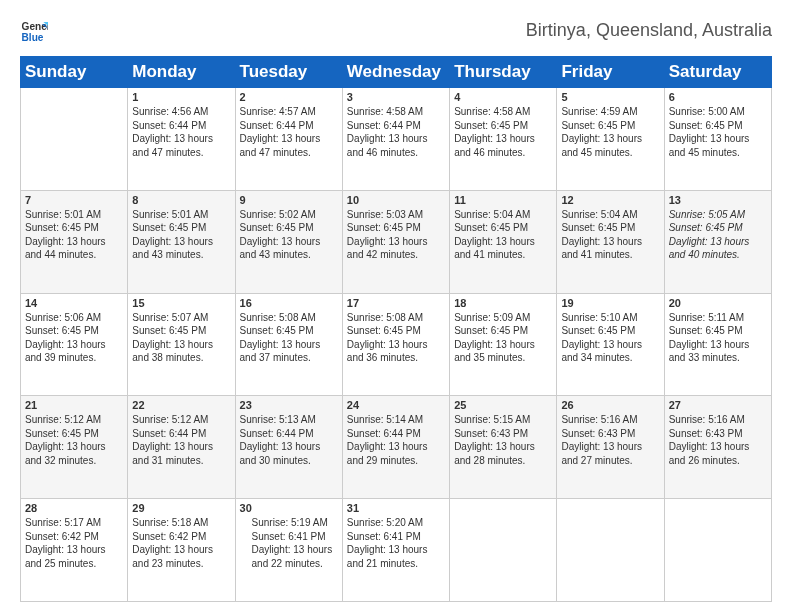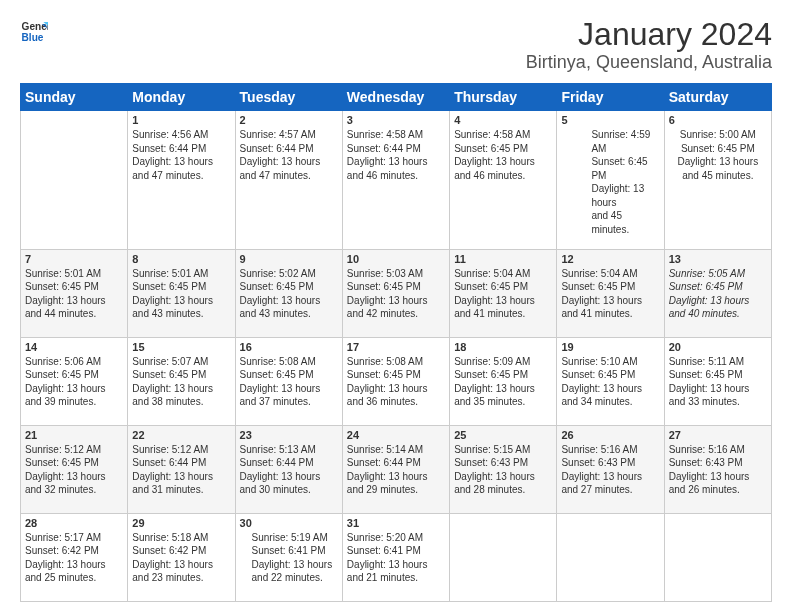--- a/index.html
+++ b/index.html
@@ -49,21 +49,21 @@
     .calendar {
       flex: 1;
       border: 1px solid #ccc;
       border-collapse: collapse;
       width: 100%;
       table-layout: fixed;
     }
     .calendar th {
       background-color: #1565c0;
       color: #fff;
-      font-size: 14px;
+      font-size: 17px;
       font-weight: bold;
       padding: 5px 4px;
       text-align: left;
       border: 1px solid #1565c0;
     }
     .calendar td {
       border: 1px solid #ccc;
       vertical-align: top;
       padding: 3px 4px;
       font-size: 9px;
@@ -98,21 +98,20 @@
   <div class="header">
     <div class="logo">
       <svg class="logo-icon" viewBox="0 0 36 36">
         <text x="2" y="16" font-size="13" font-weight="bold" fill="#333" font-family="Arial">General</text>
         <text x="2" y="29" font-size="13" font-weight="bold" fill="#1565c0" font-family="Arial">Blue</text>
         <polygon points="28,8 36,14 32,8" fill="#1565c0"></polygon>
         <polygon points="30,5 36,10 36,5" fill="#4fc3f7"></polygon>
       </svg>
     </div>
     <div class="title-block">
-      <div class="month-year">January 2024</div>
       <div class="location">Birtinya, Queensland, Australia</div>
     </div>
   </div>
 
   <table class="calendar">
     <thead>
       <tr>
         <th>Sunday</th>
         <th>Monday</th>
         <th>Tuesday</th>
@@ -148,28 +147,28 @@
           </td>
           <td>
             <span class="day-num">4</span>
             <div class="day-info" style="white-space: pre-line;">Sunrise: 4:58 AM
 Sunset: 6:45 PM
 Daylight: 13 hours
 and 46 minutes.</div>
           </td>
           <td>
             <span class="day-num">5</span>
-            <div class="day-info" style="white-space: pre-line; margin-left: 30px;">Sunrise: 4:59 AM
+            <div class="day-info" style="white-space: pre-line;">Sunrise: 4:59 AM
 Sunset: 6:45 PM
 Daylight: 13 hours
 and 45 minutes.</div>
           </td>
           <td>
             <span class="day-num">6</span>
-            <div class="day-info" style="white-space: pre-line; text-align: center;">Sunrise: 5:00 AM
+            <div class="day-info" style="white-space: pre-line;">Sunrise: 5:00 AM
 Sunset: 6:45 PM
 Daylight: 13 hours
 and 45 minutes.</div>
           </td>
         </tr>
         <tr>
           <td>
             <span class="day-num">7</span>
             <div class="day-info" style="white-space: pre-line;">Sunrise: 5:01 AM
 Sunset: 6:45 PM

